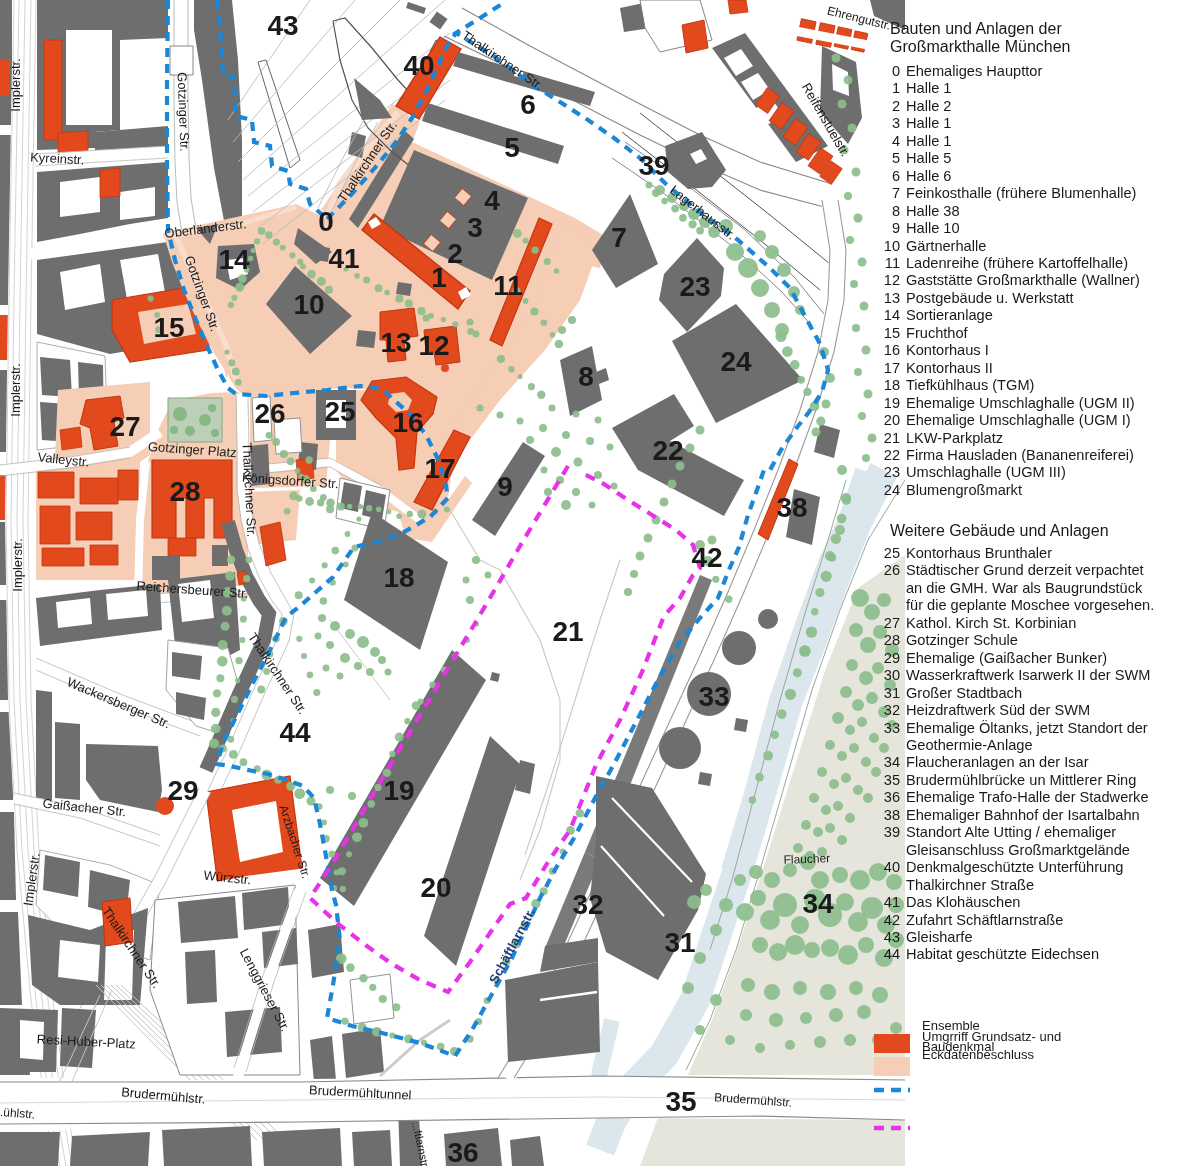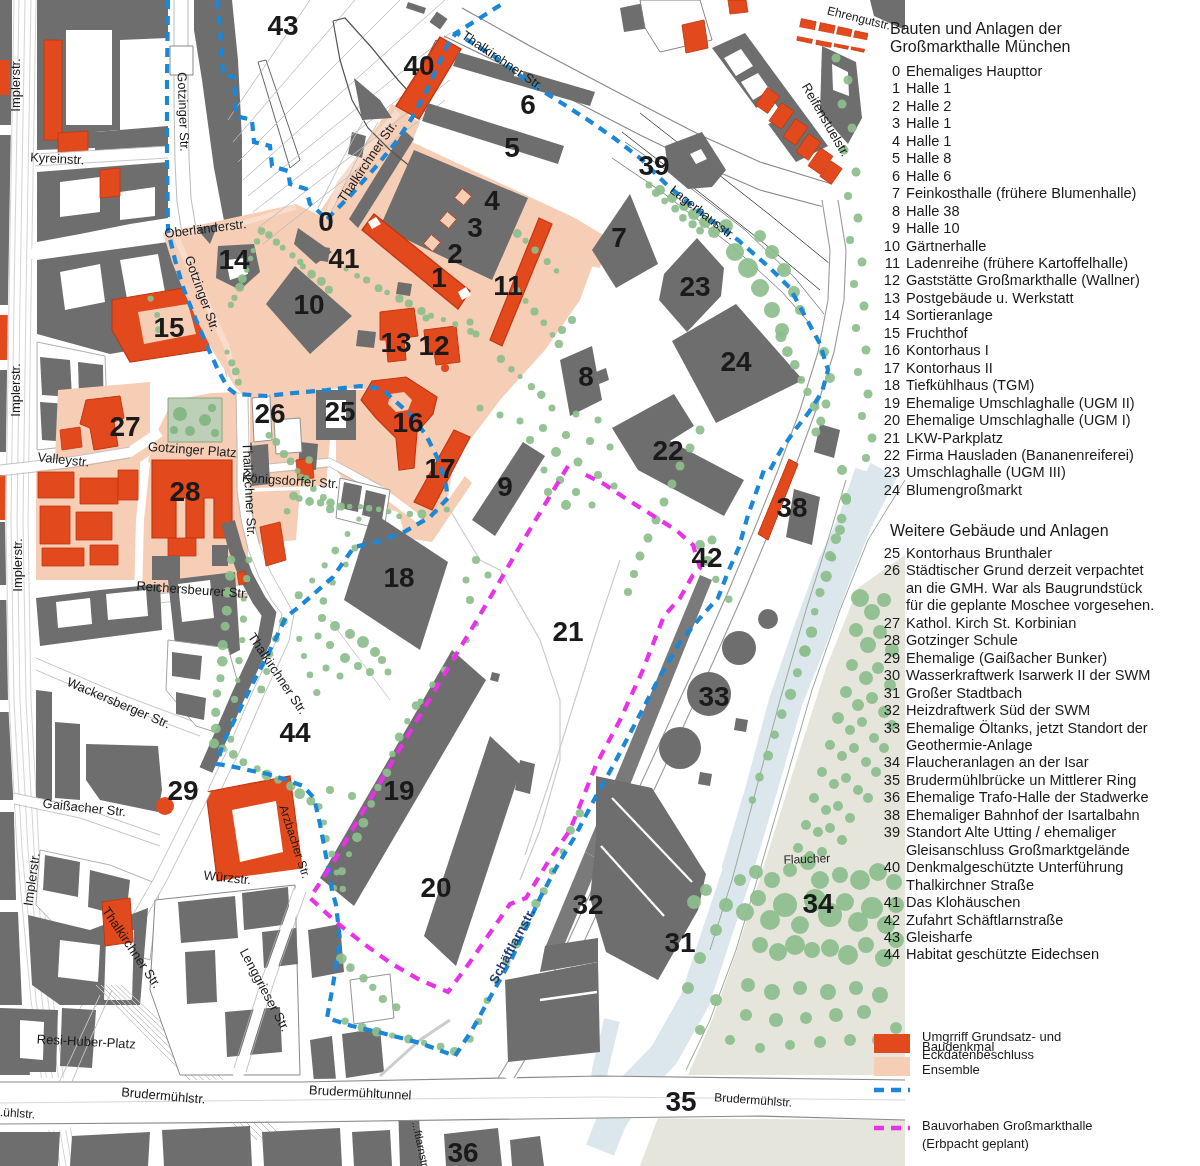--- a/index.html
+++ b/index.html
@@ -828,21 +828,21 @@
 <div class="it">
         <span class="n">3</span>
         <span class="t">Halle 1</span>
       </div>
 <div class="it">
         <span class="n">4</span>
         <span class="t">Halle 1</span>
       </div>
 <div class="it">
         <span class="n">5</span>
-        <span class="t">Halle 8</span>
+        <span class="t">Halle 5</span>
       </div>
 <div class="it">
         <span class="n">6</span>
         <span class="t">Halle 6</span>
       </div>
 <div class="it">
         <span class="n">7</span>
         <span class="t">Feinkosthalle (frühere Blumenhalle)</span>
       </div>
 <div class="it">
@@ -989,21 +989,20 @@
         <span class="t">Gleisharfe</span>
       </div>
 <div class="it">
         <span class="n">44</span>
         <span class="t">Habitat geschützte Eidechsen</span>
       </div>
     </div>
  <div class="sw" style="top:1034px;background:#e2491c"></div>
  <div class="swt" style="top:1038px">Baudenkmal</div>
  <div class="sw" style="top:1057px;background:#f6cdb5"></div>
- <div class="swt" style="top:1061px">Ensemble</div>
+ <div class="swt" style="top:1017px">Ensemble</div>
  <svg class="sw" style="top:1081px" width="36" height="19">
       <line x1="0" y1="9" x2="36" y2="9" stroke="#1b87d6" stroke-width="4.5" stroke-dasharray="10 7"></line>
     </svg>
  <div class="swt" style="top:1028px">Umgrriff Grundsatz- und<br>Eckdatenbeschluss</div>
  <svg class="sw" style="top:1119px" width="36" height="19">
       <line x1="0" y1="9" x2="36" y2="9" stroke="#e732e7" stroke-width="4.5" stroke-dasharray="10 7"></line>
     </svg>
- <div class="swt" style="top:1117px">Bauvorhaben Großmarkthalle<br>(Erbpacht geplant)</div>
 </div>
 </body></html>

